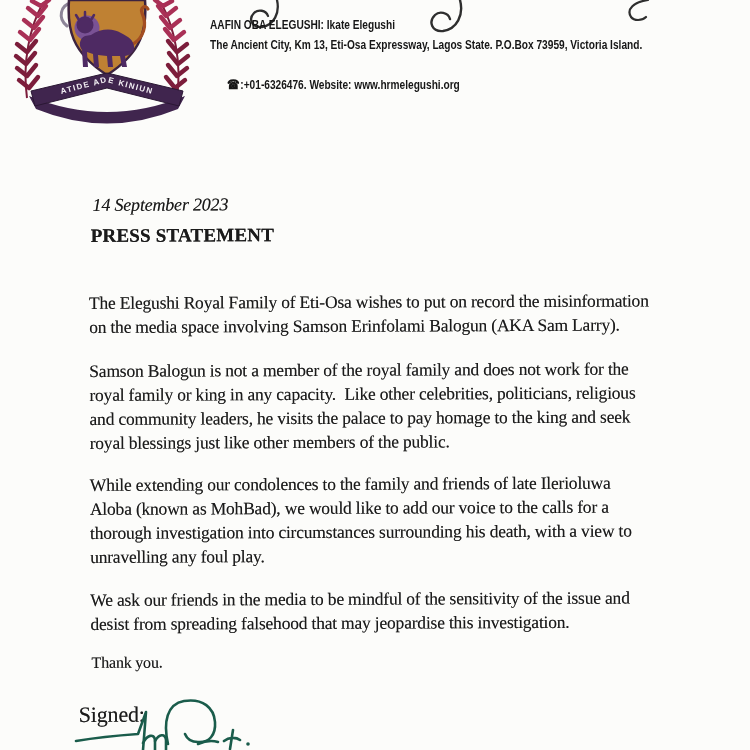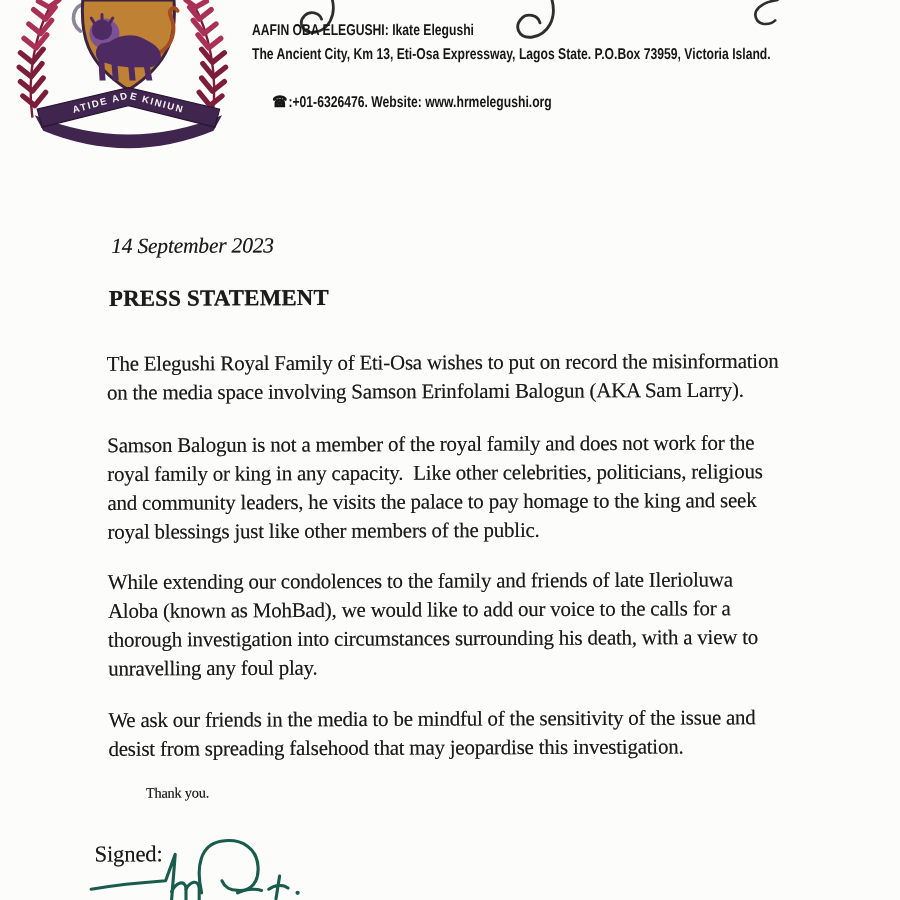--- a/index.html
+++ b/index.html
@@ -21,26 +21,26 @@
   .letterhead{position:absolute;left:210px;top:15px;
     font-family:"Liberation Sans", sans-serif;font-weight:bold;color:#161616;}
   .lh-line{font-size:13px;line-height:20px;white-space:pre;
     transform:scaleX(0.78);transform-origin:left top;}
   .phone-glyph{font-size:13px;margin-right:1px;}
 
   
   .doc-text{white-space:pre;letter-spacing:-0.2px;
     text-shadow:0 0 0.4px rgba(20,20,20,0.55);}
   .date{position:absolute;left:93px;top:194px;font-size:18px;font-style:italic;}
-  .title{position:absolute;left:91px;top:238px;font-size:19px;font-weight:bold;
+  .title{position:absolute;left:91px;top:224px;font-size:19px;font-weight:bold;
     letter-spacing:0.2px;text-shadow:0 0 0.6px rgba(10,10,10,0.8);}
   .para{position:absolute;left:89px;font-size:17.5px;line-height:24px;}
   .p1{top:290px;} .p2{top:358px;} .p3{top:472px;} .p4{top:587px;}
-  .closing{position:absolute;left:90px;top:653px;font-size:12px;margin-left:30px;}
-  .signed{position:absolute;left:77px;top:701px;font-size:19px;text-align:right;}
+  .closing{position:absolute;left:90px;top:653px;font-size:16px;}
+  .signed{position:absolute;left:77px;top:701px;font-size:22px;text-align:right;}
   .signature{position:absolute;left:52px;top:692px;width:230px;height:58px;}
 </style>
 </head>
 <body>
 
 <div class="page">
 
   <svg class="flourish f1" viewBox="0 0 36 31">
     <path d="M29,0 C32,13 26,25 14,27 C4,28 0,19 6,13 C10,9 18,10 20,16" fill="none" stroke="#2e2e2e" stroke-width="2.3" stroke-linecap="round"></path>
   </svg>

